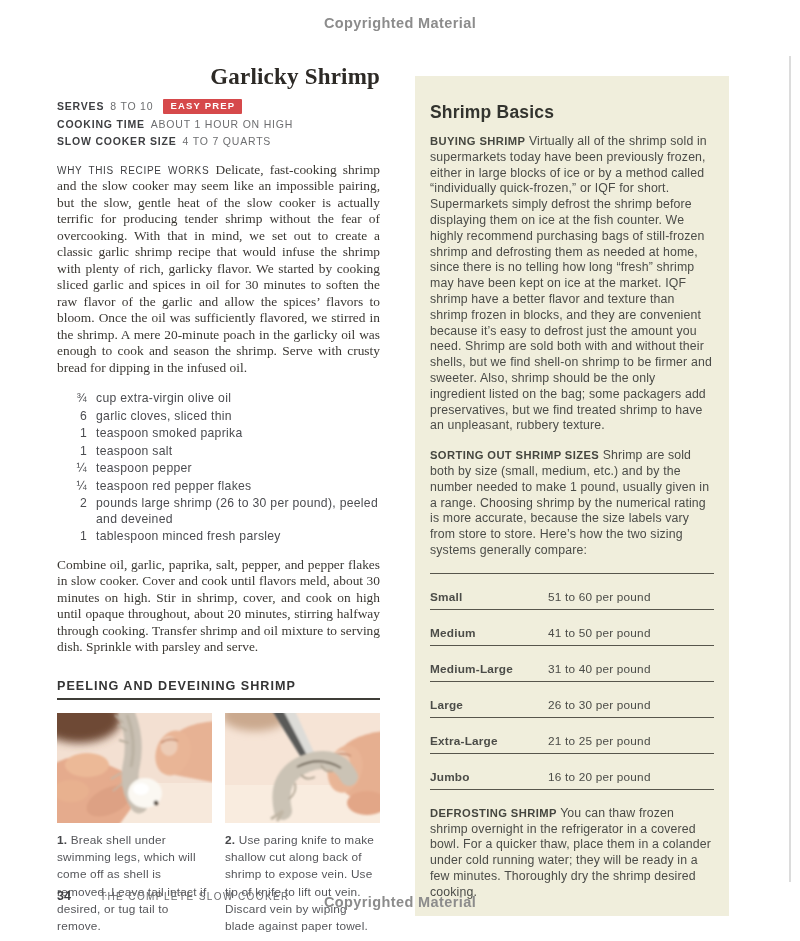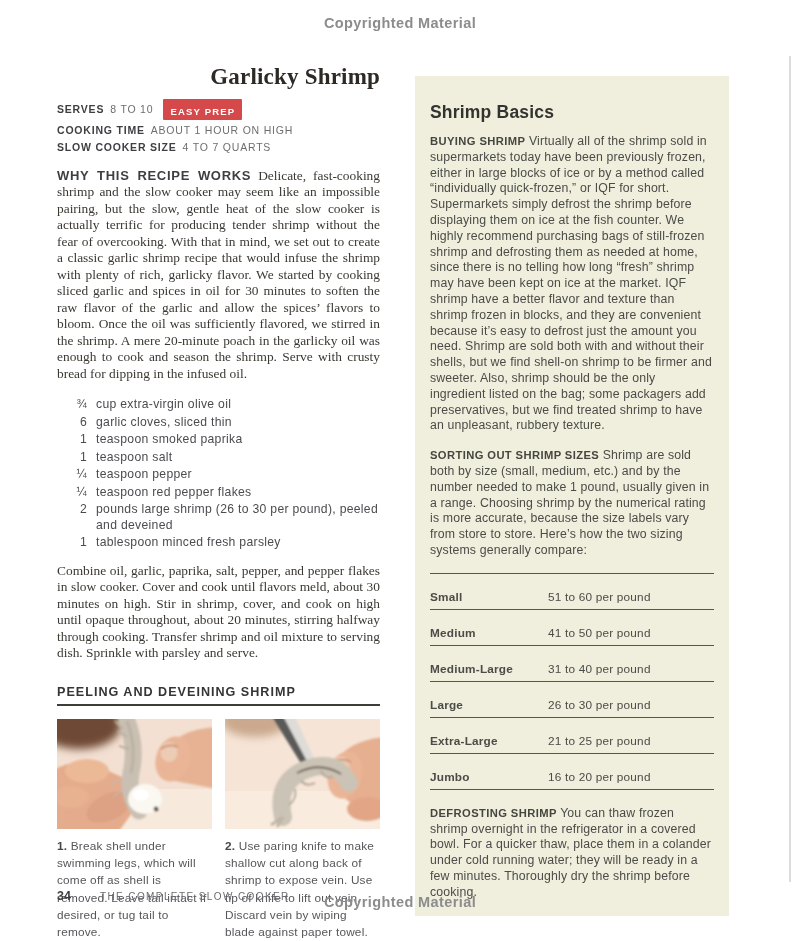--- a/index.html
+++ b/index.html
@@ -35,29 +35,29 @@
   .left-col{position:absolute;left:57px;top:64px;width:323px;}
   h1.recipe-title{
     font-family:"Liberation Serif",serif;font-size:23px;font-weight:bold;
     color:var(--text-dark);letter-spacing:.2px;margin-bottom:9px;text-align:right;
   }
   .meta-line{display:flex;align-items:center;gap:6px;margin-bottom:4px;line-height:13px;}
   .meta-label{font-size:10.5px;font-weight:bold;color:#3e3f42;letter-spacing:.8px;}
   .meta-value{font-size:10.5px;color:var(--text-meta);letter-spacing:.8px;}
   .badge{
     background:var(--badge-red);color:#fff;font-size:9.5px;font-weight:bold;
-    letter-spacing:1.2px;padding:6px 7px 2px;margin-left:4px;border-radius:1px;
+    letter-spacing:1.2px;padding:0 7px 2px;margin-left:4px;border-radius:1px;
   }
   p.serif{
     font-family:"Liberation Serif",serif;font-size:13.4px;line-height:1.23;
     color:var(--text-serif);text-align:justify;
   }
   .why-para{margin-top:14px;}
   .inline-label{
-    font-family:"Liberation Sans",sans-serif;font-size:13px;font-weight:bold;
+    font-family:"Liberation Sans",sans-serif;font-size:10px;font-weight:normal;
     color:#3e3f42;letter-spacing:.7px;
   }
   ul.ingredients{margin:15px 0 0 14px;list-style:none;}
   ul.ingredients li{
     display:grid;grid-template-columns:16px 1fr;column-gap:9px;
     font-size:12.2px;line-height:1.27;color:#4b4c50;letter-spacing:.3px;margin-bottom:2px;
   }
   ul.ingredients .qty{text-align:right;}
   .instructions-para{margin-top:12px;}
   .technique-heading{
@@ -276,21 +276,21 @@
             <td class="size-name">Extra-Large</td>
             <td>21 to 25 per pound</td>
           </tr>
         <tr>
             <td class="size-name">Jumbo</td>
             <td>16 to 20 per pound</td>
           </tr>
       </tbody>
     </table>
 
-    <p class="last"><span class="note-label">DEFROSTING SHRIMP</span> <span>You can thaw frozen shrimp overnight in the refrigerator in a covered bowl. For a quicker thaw, place them in a colander under cold running water; they will be ready in a few minutes. Thoroughly dry the shrimp before cooking.</span></p>
+    <p class="last"><span class="note-label">DEFROSTING SHRIMP</span> <span>You can thaw frozen shrimp overnight in the refrigerator in a covered bowl. For a quicker thaw, place them in a colander under cold running water; they will be ready in a few minutes. Thoroughly dry the shrimp desired cooking.</span></p>
   </div>
 </div>
 
 <div class="footer">
   <span class="page-num">34</span>
   <span class="book-title">THE COMPLETE SLOW COOKER</span>
 </div>
 <div class="copyright bottom">Copyrighted Material</div>
 
 </body></html>

